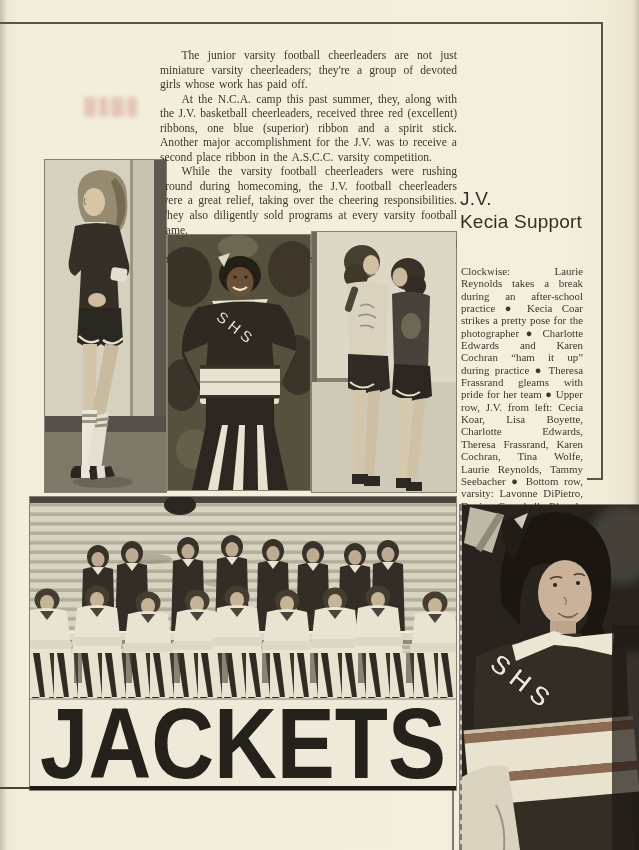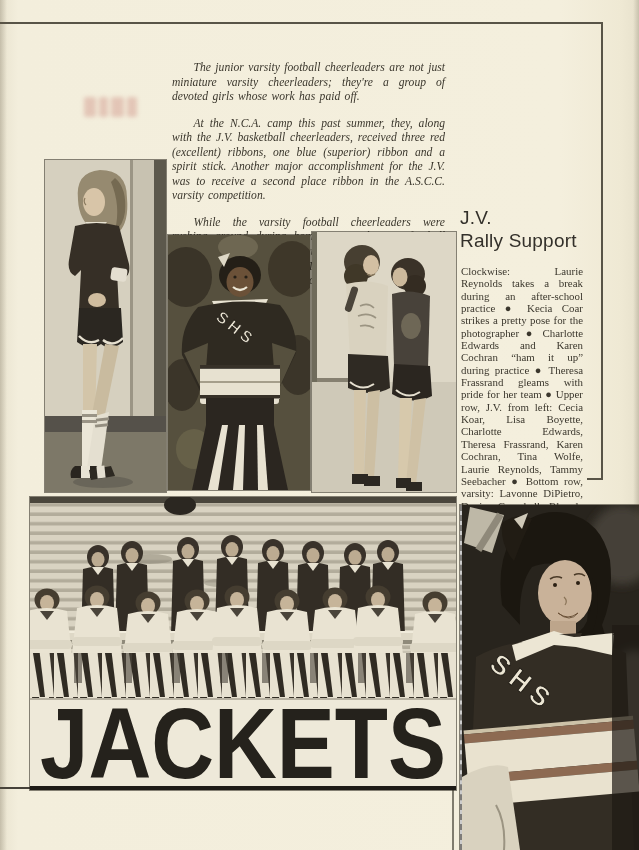--- a/index.html
+++ b/index.html
@@ -6,23 +6,23 @@
   #page{
     position:relative;width:639px;height:850px;overflow:hidden;
     background:linear-gradient(90deg,#e9e3cf 0,#f3eedc 18px,#f4efdd 560px,#efe9d4 620px,#e7e1cc 639px);
     font-family:"Liberation Serif", serif;color:#3b372d;
   }
   .abs{position:absolute;}
   
   .rule{background:#585447;}
   
   #article{left:160px;top:49px;width:297px;font-size:11.6px;line-height:14.55px;text-align:justify;}
-  #article p{margin:12px;text-indent:1.85em;word-spacing:1.5px;font-style:italic;}
-  
-  #jv-heading{left:460px;top:207px;width:150px;font-family:"Liberation Sans",sans-serif;
+  #article p{margin:0;text-indent:1.85em;word-spacing:1.5px;}
+  
+  #jv-heading{left:460px;top:188px;width:150px;font-family:"Liberation Sans",sans-serif;
     font-size:19px;line-height:22.5px;color:#33302a;letter-spacing:.2px;}
   #caption{left:461px;top:265px;width:122px;font-size:10.9px;line-height:12.35px;text-align:justify;word-spacing:.5px;}
   
   .photo{display:block;background:#ccc;outline:1px solid rgba(40,36,28,.55);}
   
   #stamp{left:84px;top:91px;width:54px;height:32px;filter:blur(2.2px);opacity:.33;display:flex;gap:3px;align-items:center;}
   #stamp i{display:block;background:#c4756c;height:20px;border-radius:2px;}
   
   #edge-left{left:0;top:0;width:7px;height:850px;background:linear-gradient(90deg,rgba(90,80,60,.25),rgba(90,80,60,0));}
   #edge-right{right:0;top:0;width:6px;height:520px;background:linear-gradient(270deg,rgba(90,80,60,.22),rgba(90,80,60,0));}
@@ -47,21 +47,21 @@
 
   <div id="article" class="abs">
     <p>The junior varsity football cheerleaders are not just miniature varsity cheerleaders; they're a group of devoted girls whose work has paid off.</p>
     <p>At the N.C.A. camp this past summer, they, along with the J.V. basketball cheerleaders, received three red (excellent) ribbons, one blue (superior) ribbon and a spirit stick. Another major accomplishment for the J.V. was to receive a second place ribbon in the A.S.C.C. varsity competition.</p>
     <p>While the varsity football cheerleaders were rushing around during homecoming, the J.V. football cheerleaders were a great relief, taking over the cheering responsibilities. They also diligently sold programs at every varsity football game.</p>
     <p>Working hard all year, the J.V. cheerleaders have readied themselves to make a great varsity squad next year.</p>
   </div>
 
   <div id="jv-heading" class="abs">
     <div>J.V.</div>
-    <div>Rally Support</div>
+    <div>Kecia Support</div>
   </div>
 
   <div id="caption" class="abs">Clockwise: Laurie Reynolds takes a break during an after-school practice ● Kecia Coar strikes a pretty pose for the photographer ● Charlotte Edwards and Karen Cochran “ham it up” during practice ● Theresa Frassrand gleams with pride for her team ● Upper row, J.V. from left: Cecia Koar, Lisa Boyette, Charlotte Edwards, Theresa Frassrand, Karen Cochran, Tina Wolfe, Laurie Reynolds, Tammy Seebacher ● Bottom row, varsity: Lavonne DiPietro, Denise Campbell, Rhonda Waters, Laura Volpe, Tammy Warren, Cheryl Allen, Lezlie Petty, Lisa Giles, Dana Castlebury ●</div>
 
   <svg class="abs photo" style="left:45px;top:160px;" width="121" height="332" viewBox="0 0 121 332" aria-hidden="true">
     <rect width="121" height="332" fill="#d6d0bf"></rect>
     <rect x="86" y="0" width="35" height="262" fill="#c8c2b1"></rect>
     <rect x="85" y="0" width="3" height="262" fill="#9b9585"></rect>
     <rect x="109" y="0" width="12" height="262" fill="#5c584c"></rect>
     <rect x="0" y="256" width="121" height="22" fill="#55514a"></rect>

